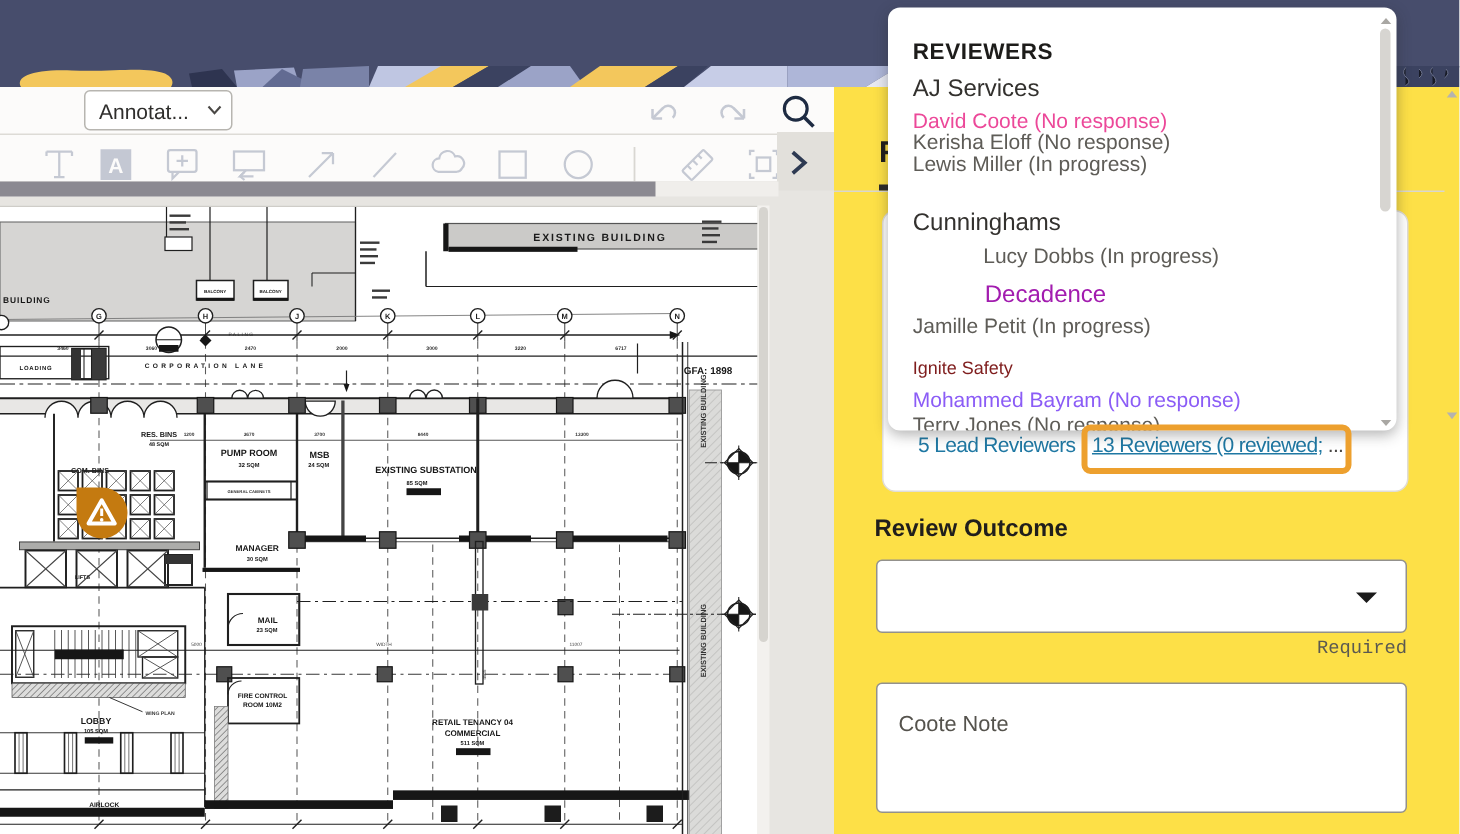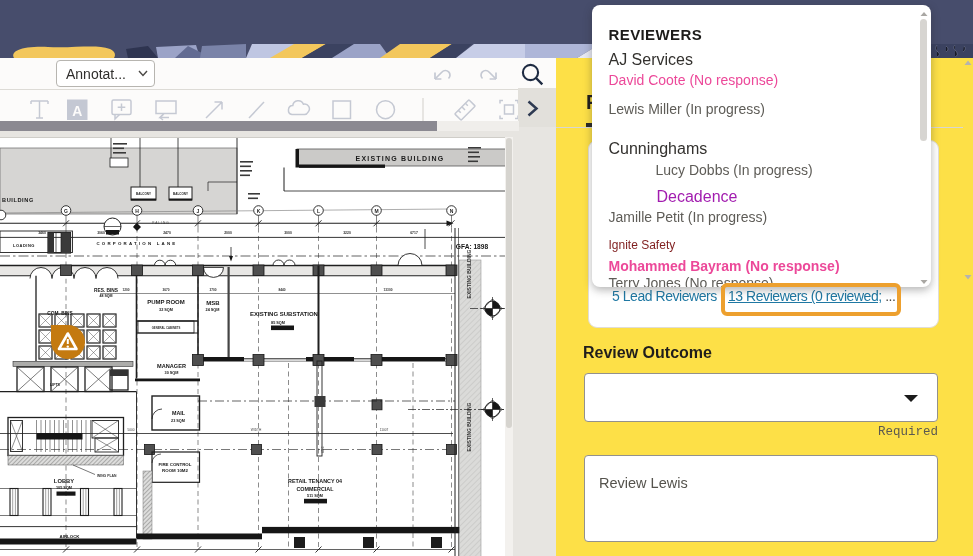--- a/index.html
+++ b/index.html
@@ -500,39 +500,40 @@
     <div class="abs" style="left:56px;top:230px;font-size:14px;letter-spacing:-0.45px;color:#1F78A3;white-space:nowrap;">5 Lead Reviewers <span style="color:#4a4845;">·</span> <span style="text-decoration:underline;">13 Reviewers (0 reviewed;</span> <span style="color:#4a4845;">...</span></div>
 
     <div class="abs" style="left:27px;top:285.5px;font-size:16px;font-weight:bold;color:#201E1C;">Review Outcome</div>
     <div class="abs" style="left:27.5px;top:314.5px;width:354.5px;height:49.5px;background:#fff;border:1px solid #93918C;border-radius:4px;"></div>
     <svg class="abs" style="left:347px;top:336px;" width="16" height="9" viewBox="0 0 16 9">
         <path d="M1 1 L8 8 L15 1 Z" fill="#1b1b1b"></path>
       </svg>
     <div class="abs" style="left:0;top:367px;width:382px;font-size:12.5px;color:#5B5951;text-align:right;font-family:Liberation Mono, monospace;">Required</div>
 
     <div class="abs" style="left:27.5px;top:396.5px;width:354.5px;height:87.5px;background:#fff;border:1px solid #93918C;border-radius:4px;"></div>
-    <div class="abs" style="left:43px;top:416.5px;font-size:14.5px;color:#55534D;">Review Lewis</div>
+    <div class="abs" style="left:43px;top:416.5px;font-size:14.5px;color:#55534D;">Coote Note</div>
 
     <svg class="abs" style="left:407px;top:0;" width="10" height="230" viewBox="0 0 10 230">
       <path d="M1.5 7 L5 2.5 L8.5 7 Z" fill="#B5B3AF"></path>
       <path d="M1.5 217 L5 221.5 L8.5 217 Z" fill="#B5B3AF"></path>
     </svg>
   </div>
 
   <div class="abs" style="left:592px;top:5px;width:338.5px;height:282px;background:#fff;border-radius:8px;box-shadow:0 3px 9px rgba(40,40,40,0.35);overflow:hidden;z-index:20;">
     <div class="abs" style="left:16.5px;top:20.7px;font-size:15px;font-weight:bold;color:#1D1C1A;letter-spacing:0.4px;">REVIEWERS</div>
     <div class="abs" style="left:16.5px;top:46px;font-size:16px;color:#33312E;">AJ Services</div>
     <div class="abs" style="left:16.5px;top:67px;font-size:14px;color:#ec4899;">David Coote (No response)</div>
+    <div class="abs" style="left:16.5px;top:81.3px;font-size:14px;color:#5E5C57;">Kerisha Eloff (No response)</div>
     <div class="abs" style="left:16.5px;top:95.5px;font-size:14px;color:#5E5C57;">Lewis Miller (In progress)</div>
     <div class="abs" style="left:16.5px;top:135px;font-size:16px;color:#33312E;">Cunninghams</div>
     <div class="abs" style="left:16.5px;top:156.5px;font-size:14px;color:#5E5C57;margin-left:47px;">Lucy Dobbs (In progress)</div>
     <div class="abs" style="left:16.5px;top:182.7px;font-size:16px;color:#a21caf;margin-left:48px;">Decadence</div>
     <div class="abs" style="left:16.5px;top:204.3px;font-size:14px;color:#5E5C57;">Jamille Petit (In progress)</div>
     <div class="abs" style="left:16.5px;top:232.6px;font-size:12px;color:#7f1d1d;">Ignite Safety</div>
-    <div class="abs" style="left:16.5px;top:253.2px;font-size:14px;color:#ec4899;font-weight:bold;">Mohammed Bayram (No response)</div>
+    <div class="abs" style="left:16.5px;top:253.2px;font-size:14px;color:#8b5cf6;">Mohammed Bayram (No response)</div>
     <div class="abs" style="left:16.5px;top:270.4px;font-size:14px;color:#5E5C57;">Terry Jones (No response)</div>
 
     <div class="abs" style="left:327.5px;top:14px;width:7.5px;height:122px;background:#D7D5D1;border-radius:4px;"></div>
     <svg class="abs" style="left:327.5px;top:6px;" width="8" height="6" viewBox="0 0 8 6">
         <path d="M0.5 5 L4 1 L7.5 5 Z" fill="#A9A7A3"></path>
       </svg>
     <svg class="abs" style="left:327.5px;top:274px;" width="8" height="6" viewBox="0 0 8 6">
         <path d="M0.5 1 L4 5 L7.5 1 Z" fill="#A9A7A3"></path>
       </svg>
   </div>

